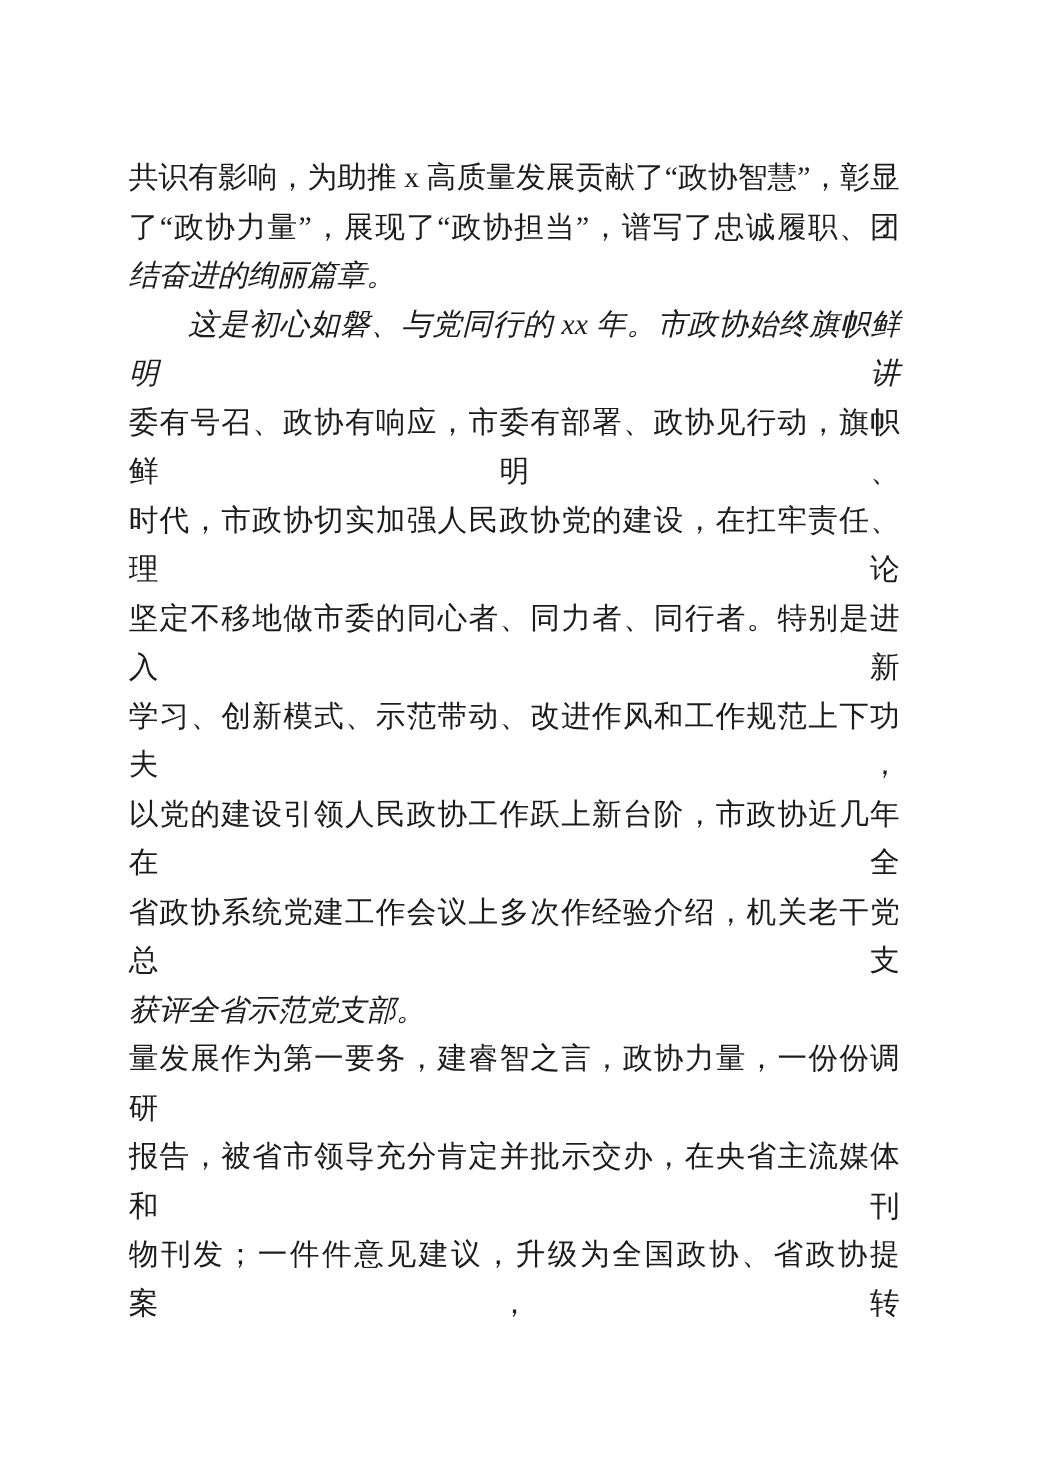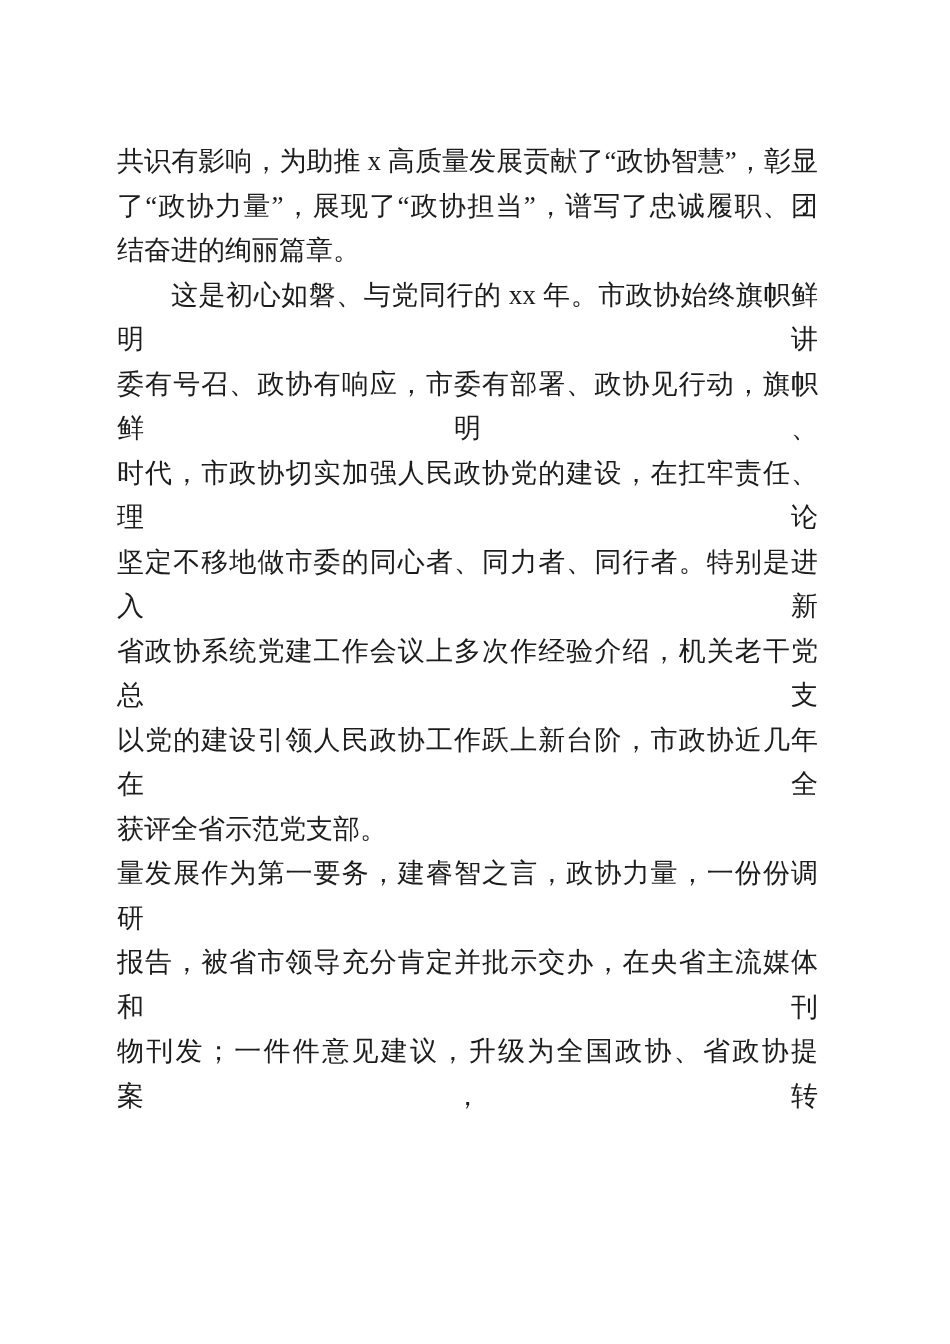--- a/index.html
+++ b/index.html
@@ -32,44 +32,47 @@
     margin: 0;
     padding: 0;
   }
   .text-line {
     text-align: justify;
     text-align-last: justify;
     white-space: normal;
   }
   .text-line.para-end {
     text-align-last: left;
+    font-style: italic;
   }
   .text-line.indent {
     text-indent: 2em;
+    font-style: italic;
   }
 </style>
 </head>
 <body>
 
 <div class="page">
   <div class="doc">
 
     <div class="paragraph">
       <div class="text-line">共识有影响，为助推 x 高质量发展贡献了“政协智慧”，彰显</div>
       <div class="text-line">了“政协力量”，展现了“政协担当”，谱写了忠诚履职、团</div>
       <div class="text-line para-end">结奋进的绚丽篇章。</div>
     </div>
 
     <div class="paragraph">
       <div class="text-line indent">这是初心如磐、与党同行的 xx 年。市政协始终旗帜鲜明讲</div>
       <div class="text-line">委有号召、政协有响应，市委有部署、政协见行动，旗帜鲜明、</div>
       <div class="text-line">时代，市政协切实加强人民政协党的建设，在扛牢责任、理论</div>
       <div class="text-line">坚定不移地做市委的同心者、同力者、同行者。特别是进入新</div>
+      <div class="text-line">学习、创新模式、示范带动、改进作风和工作规范上下功夫，</div>
+      <div class="text-line">以党的建设引领人民政协工作跃上新台阶，市政协近几年在全</div>
       <div class="text-line">省政协系统党建工作会议上多次作经验介绍，机关老干党总支</div>
-      <div class="text-line">以党的建设引领人民政协工作跃上新台阶，市政协近几年在全</div>
       <div class="text-line para-end">获评全省示范党支部。</div>
     </div>
 
     <div class="paragraph">
       <div class="text-line">量发展作为第一要务，建睿智之言，政协力量，一份份调研</div>
       <div class="text-line">报告，被省市领导充分肯定并批示交办，在央省主流媒体和刊</div>
       <div class="text-line">物刊发；一件件意见建议，升级为全国政协、省政协提案，转</div>
 
     </div>
 

